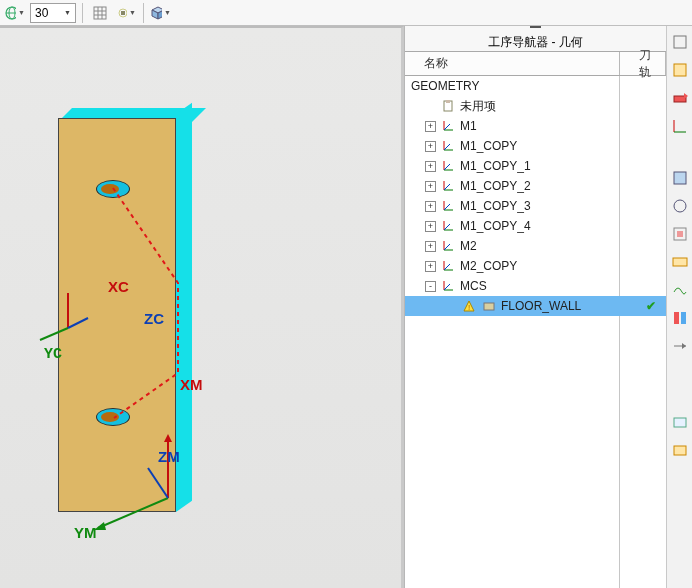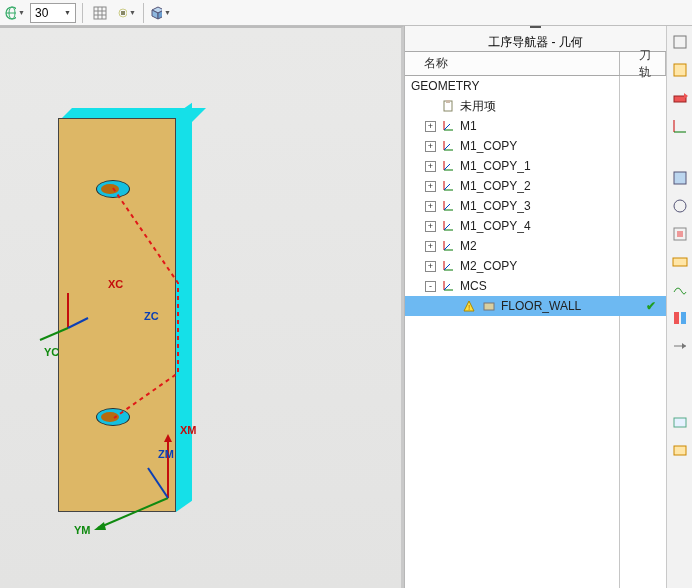--- a/index.html
+++ b/index.html
@@ -43,23 +43,23 @@
 
   
   .solid { position:absolute; left:58px; top:80px; width:134px; height:406px; }
   .face-front { position:absolute; left:0; top:10px; width:118px; height:394px; background:#ddb766; border:1px solid #444; }
   .face-top { position:absolute; left:0; top:0; width:134px; height:14px; background:#15e0e8; transform: skewX(-45deg); transform-origin: bottom left; }
   .face-side { position:absolute; right:0; top:6px; width:16px; height:398px; background:#15e0e8; transform: skewY(-35deg); transform-origin: top left; }
   .hole { position:absolute; width:34px; height:18px; border-radius:50%; background:#15c0e0; border:1px solid #2d2d2d; }
   .hole.h1 { left:38px; top:72px; }
   .hole.h2 { left:38px; top:300px; }
   .hole::after { content:""; position:absolute; left:4px; top:3px; width:18px; height:10px; border-radius:50%; background:#b66b10; }
-  .axis-lbl { position:absolute; font-size:11px; font-weight:bold; }
+  .axis-lbl { position:absolute; font-size:15px; font-weight:bold; }
   .axis-XC { color:#c40d0d; }
-  .axis-YC { color:#108a10; }
+  .axis-YC { color:#108a10;font-family:Liberation Mono, monospace; }
   .axis-ZC { color:#0b3fb5; }
   .axis-XM { color:#c40d0d; }
   .axis-YM { color:#108a10; }
   .axis-ZM { color:#0b3fb5; }
 
   
   svg { display:block; }
 </style>
 </head>
 <body>
@@ -130,21 +130,21 @@
           <line x1="90" y1="70" x2="90" y2="10" stroke="#c40d0d" stroke-width="2"></line>
             <polygon points="90,6 86,14 94,14" fill="#c40d0d"></polygon>
           <line x1="90" y1="70" x2="20" y2="100" stroke="#108a10" stroke-width="2"></line>
             <polygon points="16,102 26,94 28,102" fill="#108a10"></polygon>
           <line x1="90" y1="70" x2="70" y2="40" stroke="#0b3fb5" stroke-width="2"></line>
         </svg>
       </div>
       <span class="axis-lbl axis-XC" style="left:108px; top:250px;">XC</span>
       <span class="axis-lbl axis-ZC" style="left:100px; top:282px;margin-left:44px;">ZC</span>
       <span class="axis-lbl axis-YC" style="left:44px; top:318px;">YC</span>
-      <span class="axis-lbl axis-XM" style="left:180px; top:348px;margin-top:48px;">XM</span>
+      <span class="axis-lbl axis-XM" style="left:180px; top:348px;">XM</span>
       <span class="axis-lbl axis-ZM" style="left:158px; top:420px;text-align:right;">ZM</span>
       <span class="axis-lbl axis-YM" style="left:74px; top:496px;">YM</span>
     </div>
 
     <div class="panel">
       <div class="panel-head">
         <span class="sq"></span>
         <span>工序导航器 - 几何</span>
       </div>
       <div class="col-head">

